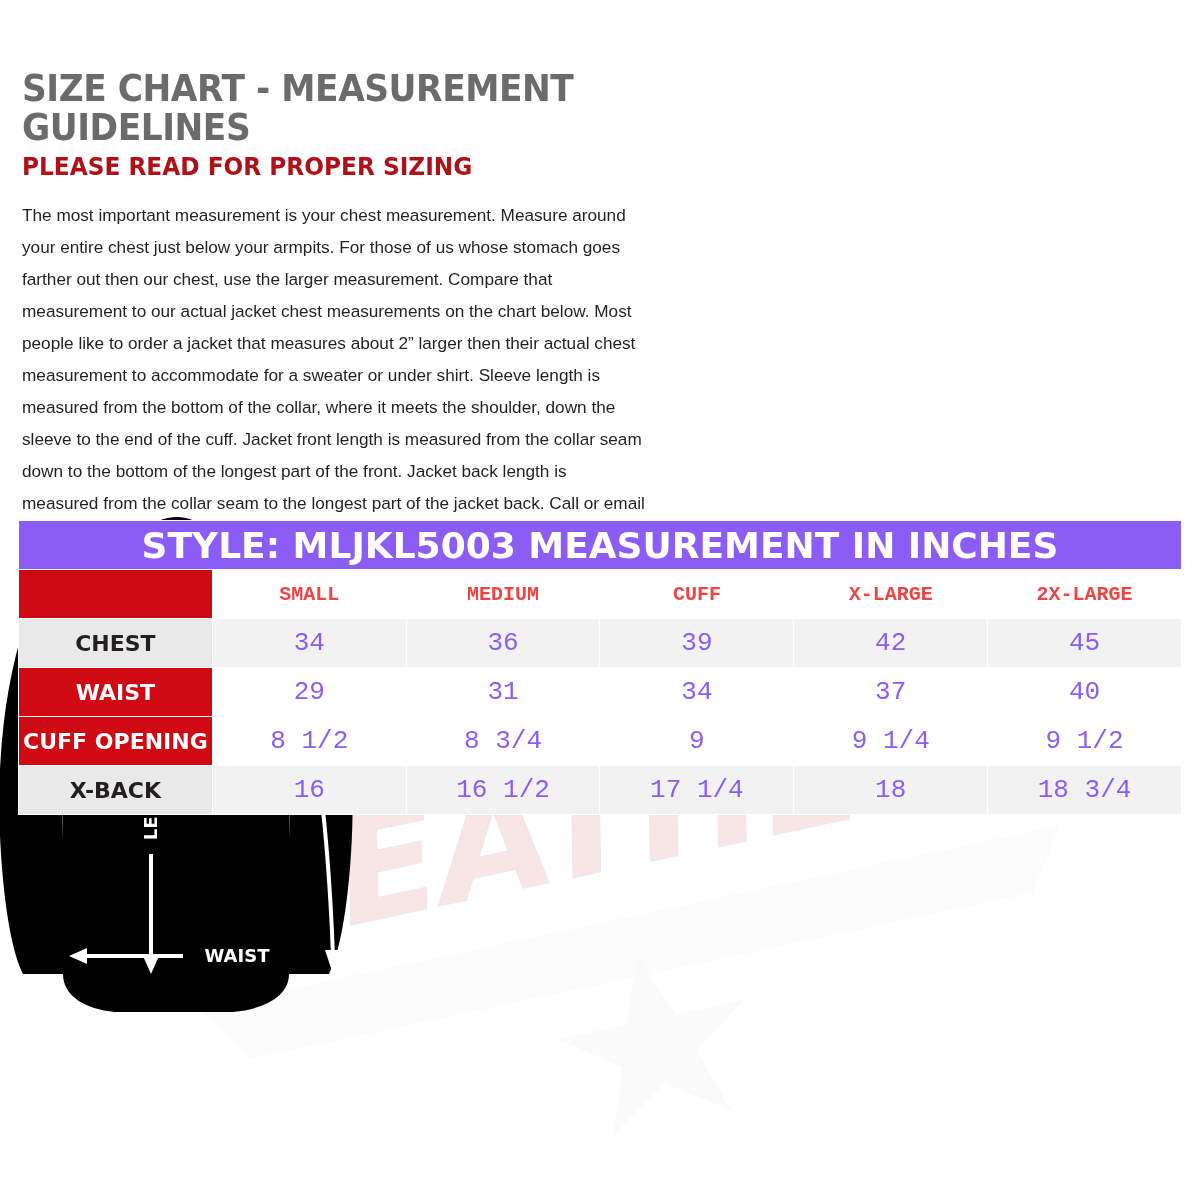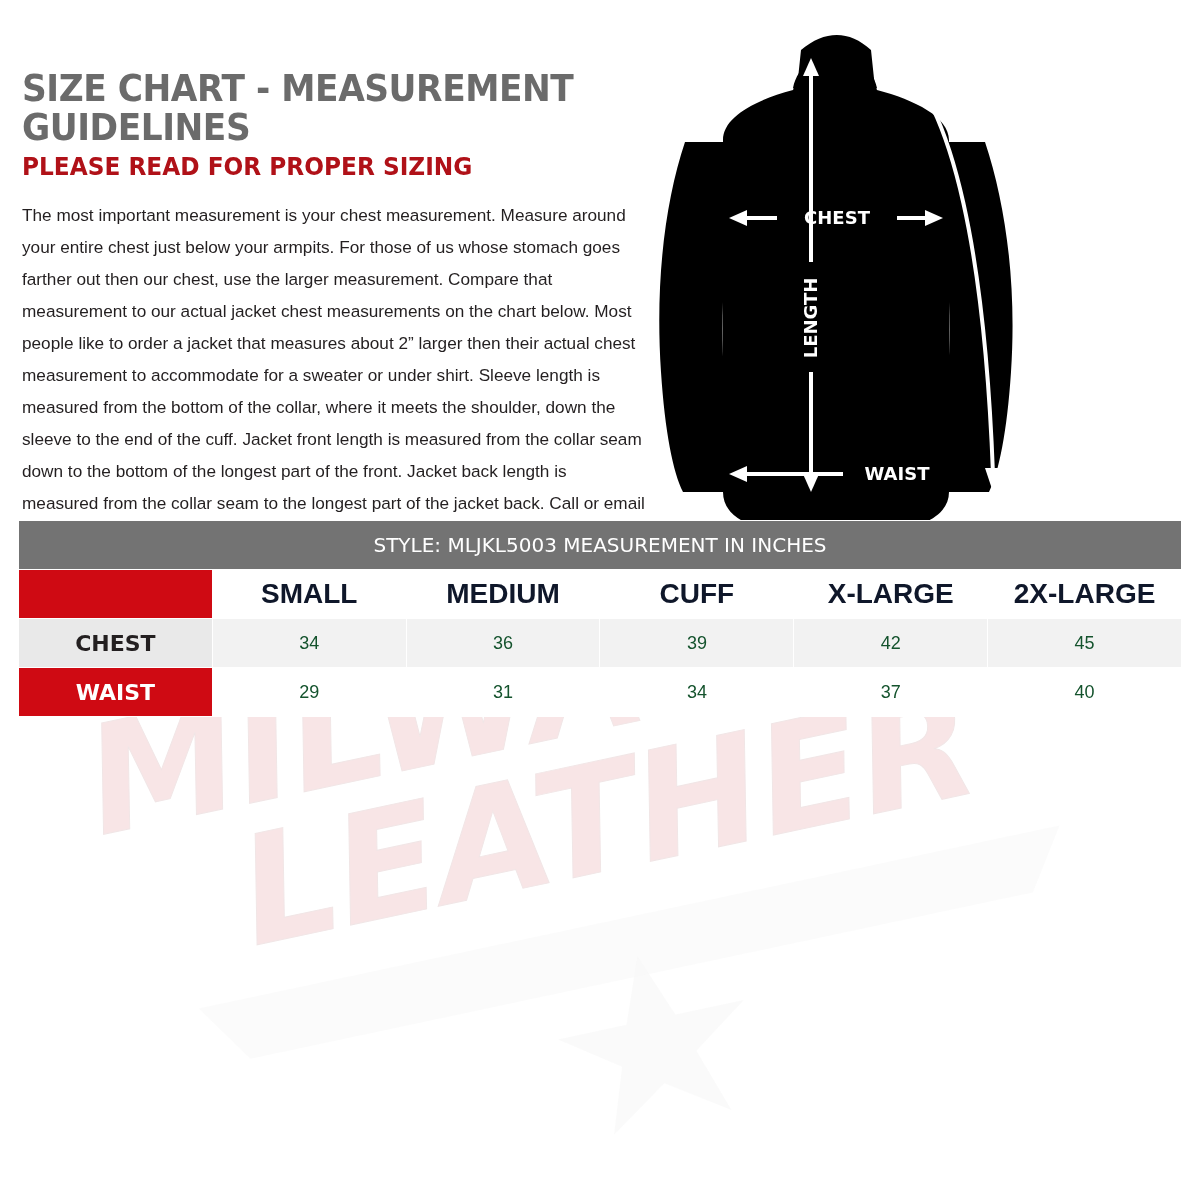--- a/index.html
+++ b/index.html
@@ -36,20 +36,21 @@
   }
 
   
   .top {
     position: relative;
     z-index: 2;
     display: flex;
     padding: 70px 0 0 0;
     height: 520px;
     box-sizing: border-box;
+    flex-direction: column;
   }
   .left-col {
     width: 660px;
     padding-left: 22px;
     box-sizing: border-box;
   }
   h1.title {
     font-family: "DejaVu Sans", sans-serif;
     font-size: 37px;
     letter-spacing: -0.5px;
@@ -105,60 +106,61 @@
     background: transparent;
   }
   table.size-chart td, table.size-chart th {
     border: 1px solid #ffffff;
     padding: 0;
     height: 48px;
     text-align: center;
     vertical-align: middle;
   }
   .style-header td {
-    background: #737373;
+    background: #8b5cf6;
     color: #ffffff;
     font-family: "DejaVu Sans", sans-serif;
-    font-weight: normal;
-    font-size: 20px;
+    font-weight: bold;
+    font-size: 36px;
     text-align: left;
     padding-left: 14px;
     height: 60px;
     letter-spacing: 0px;
   }
   .col-head td {
     background: #ffffff;
-    color: #0f172a;
-    font-family: Liberation Sans, sans-serif;
-    font-weight: bold;
-    font-size: 28px;
+    color: #ef4444;
+    font-family: Liberation Mono, monospace;
+    font-weight: bold;
+    font-size: 20px;
     height: 50px;
     border-bottom: 1px solid #c9c9c9;
   }
   .col-head td.blank {
     background: #cf0a13;
     border-bottom: 1px solid #ffffff;
   }
   td.rowlabel {
     font-family: "DejaVu Sans", sans-serif;
     font-weight: bold;
     font-size: 22px;
     color: #231f20;
     background: #e9e9e9;
     width: 282px;
   }
   tr.alt td.rowlabel {
     background: #cf0a13;
     color: #ffffff;
   }
   td.val {
-    font-size: 18px;
-    color: #14532d;
+    font-size: 26px;
+    color: #8b5cf6;
     background: #f2f2f2;
     border: 1px solid #c9c9c9;
+    font-family: Liberation Mono, monospace;
   }
   tr.alt td.val {
     background: #ffffff;
     margin-left: 8px;
   }
 </style>
 </head>
 <body>
 
 <div class="watermark">
@@ -264,17 +266,33 @@
         <td class="val">29</td>
         <td class="val">31</td>
         <td class="val">34</td>
         <td class="val">37</td>
         <td class="val">40</td>
       </tr>
 
 
 
 
-
+      <tr class="alt">
+        <td class="rowlabel">CUFF OPENING</td>
+        <td class="val">8 1/2</td>
+        <td class="val">8 3/4</td>
+        <td class="val">9</td>
+        <td class="val">9 1/4</td>
+        <td class="val">9 1/2</td>
+      </tr>
+
+      <tr>
+        <td class="rowlabel">X-BACK</td>
+        <td class="val">16</td>
+        <td class="val">16 1/2</td>
+        <td class="val">17 1/4</td>
+        <td class="val">18</td>
+        <td class="val">18 3/4</td>
+      </tr>
 
     </tbody>
   </table>
 </div>
 
 </body></html>

